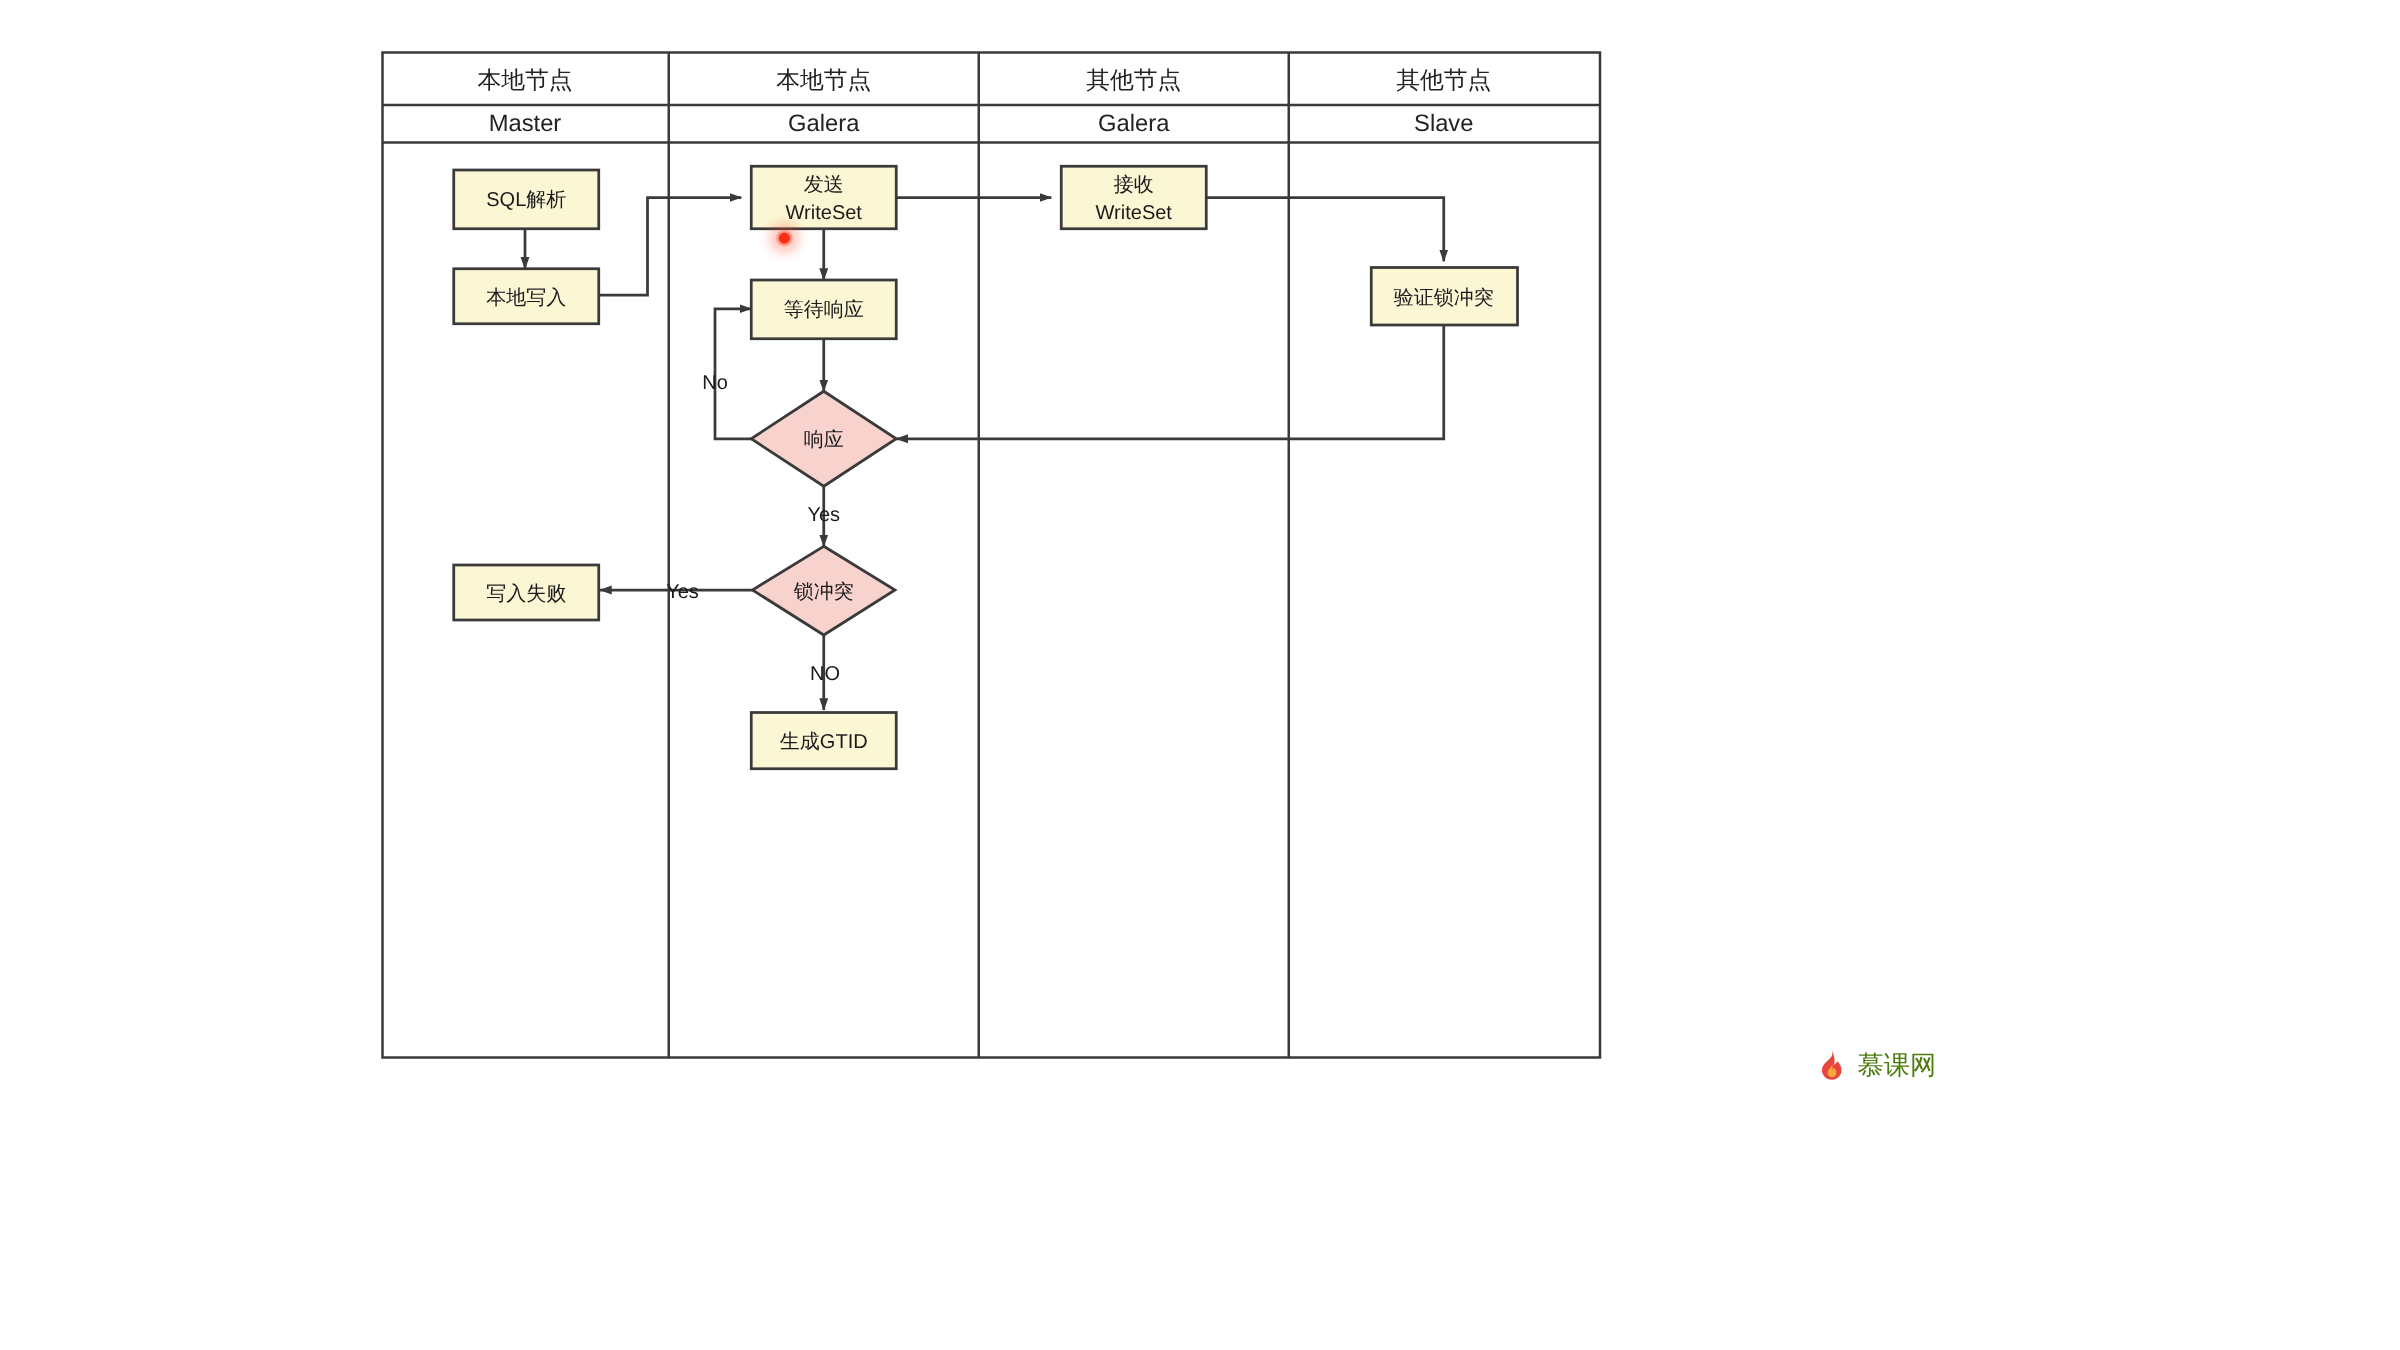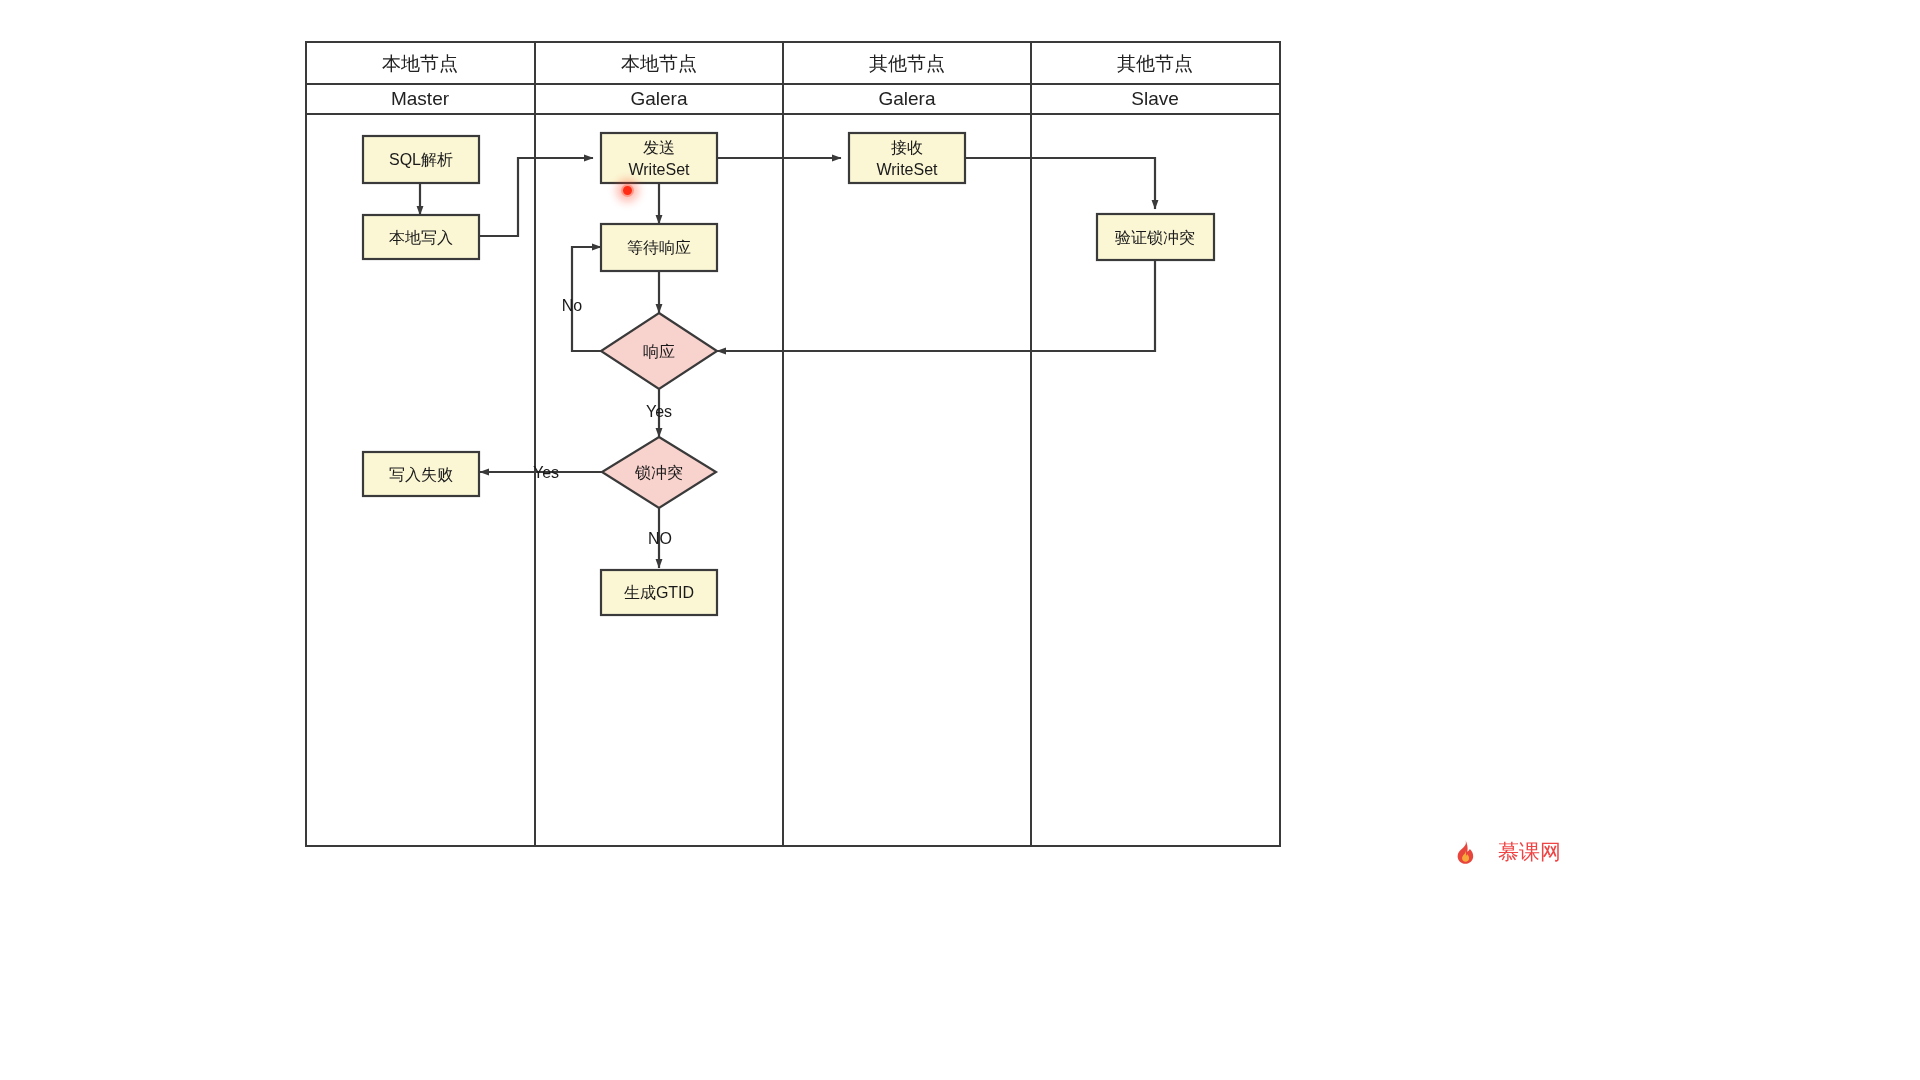--- a/index.html
+++ b/index.html
@@ -33,22 +33,22 @@
   #cursor-dot{
     position:absolute;
     width:9px;height:9px;border-radius:50%;
     background:#ff2d16;
     border:2px solid #ff9a8a;
     box-shadow:0 0 9px 5px rgba(255,60,30,0.33);
     pointer-events:none;
   }
   #watermark{
     position:absolute;
-    display:flex;align-items:center;gap:21px;
-    color:#ef4444;
+    display:flex;align-items:center;gap:9px;
+    color:#4d7c0f;
     font-size:21px;
     font-family:"Liberation Sans","DejaVu Sans",sans-serif;
     user-select:none;
     text-align:center;
   }
   #watermark .flame{display:inline-flex;}
 </style>
 </head>
 <body>
 

